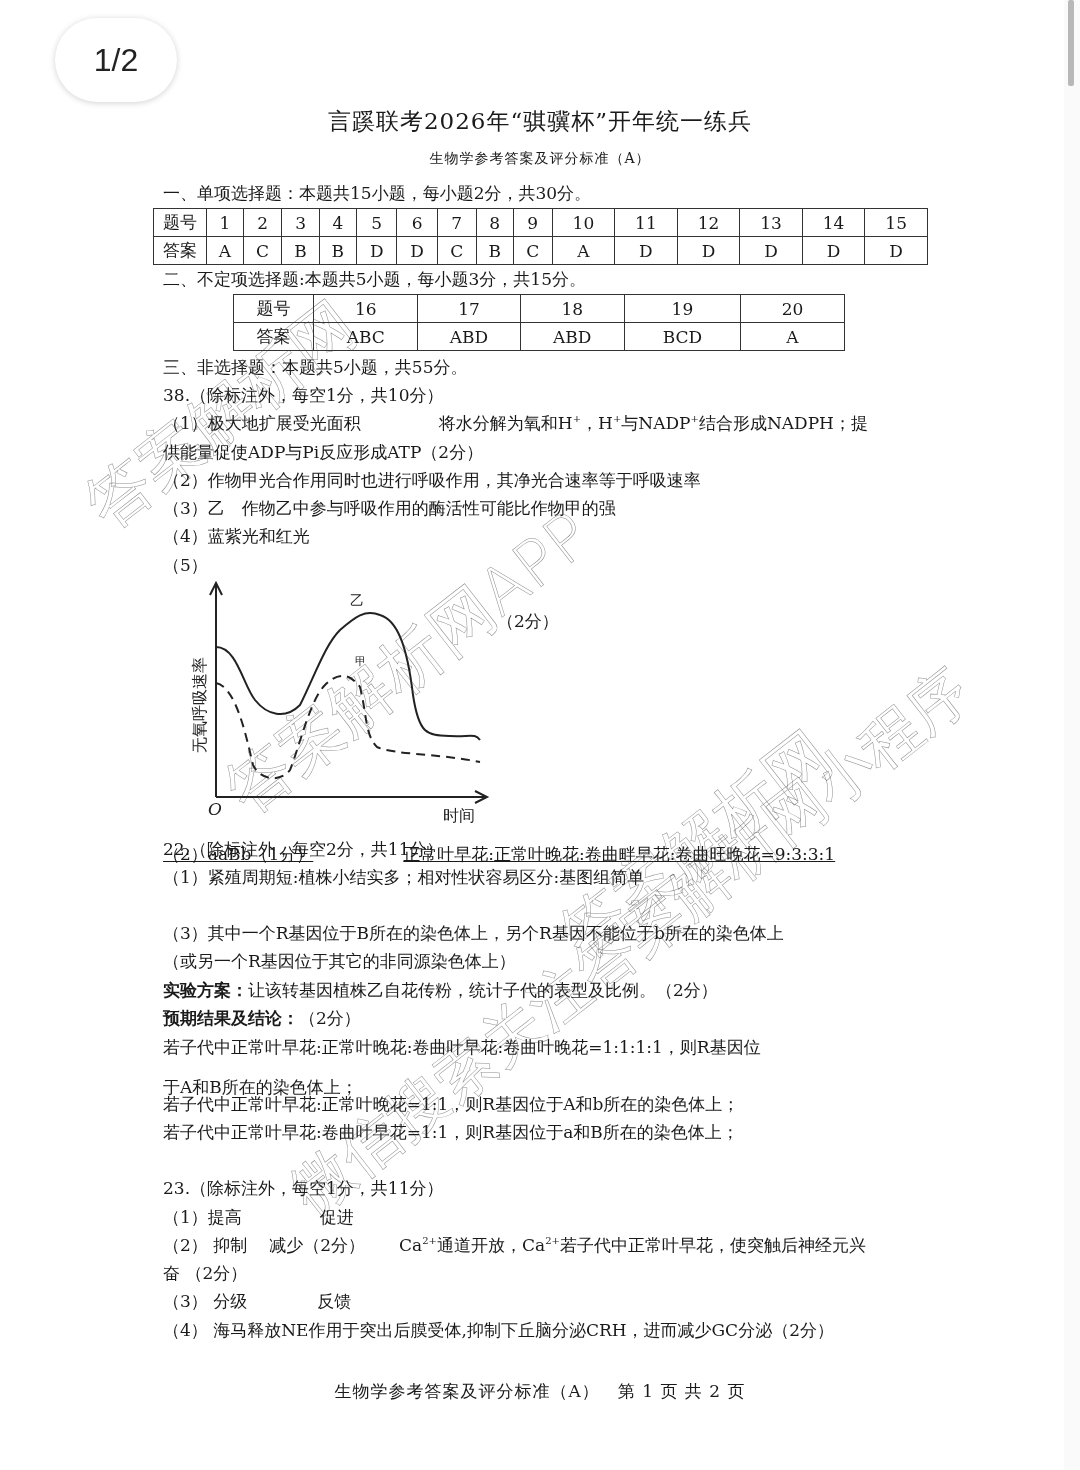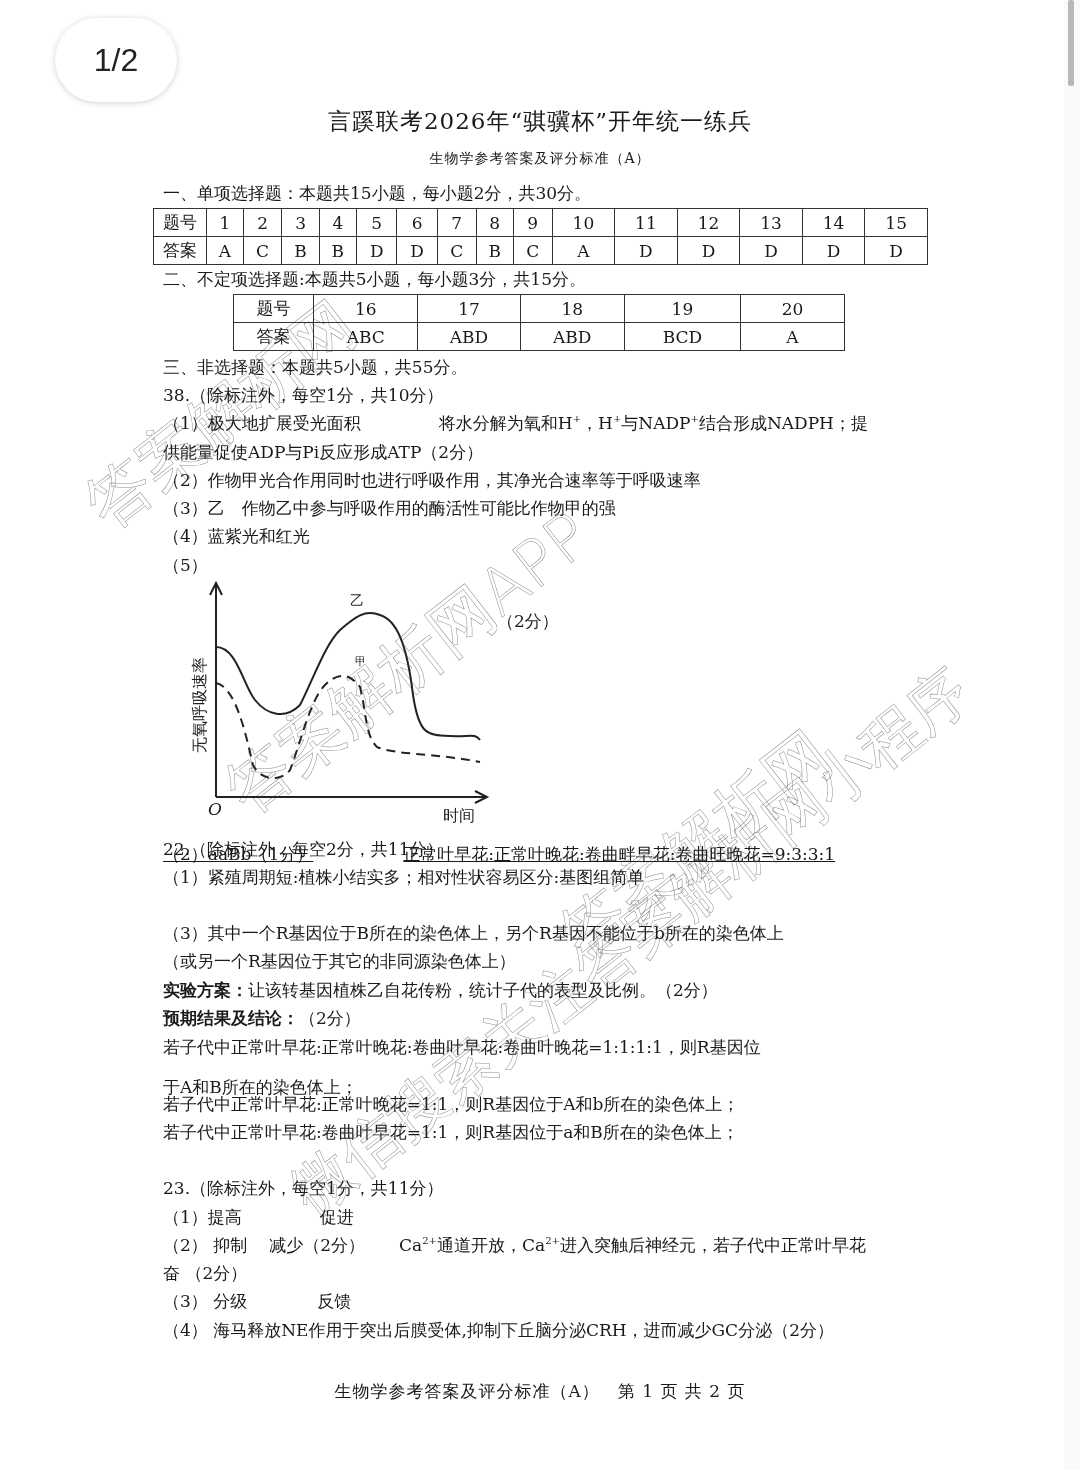--- a/index.html
+++ b/index.html
@@ -166,21 +166,21 @@
   <div class="line" style="left:163px;top:1035px;">若子代中正常叶早花:正常叶晚花:卷曲叶早花:卷曲叶晚花=1:1:1:1，则R基因位</div>
   <div class="line" style="left:163px;top:1063px;margin-top:12px;">于A和B所在的染色体上；</div>
   <div class="line" style="left:163px;top:1092px;">若子代中正常叶早花:正常叶晚花=1:1，则R基因位于A和b所在的染色体上；</div>
   <div class="line" style="left:163px;top:1120px;">若子代中正常叶早花:卷曲叶早花=1:1，则R基因位于a和B所在的染色体上；</div>
 
   <div class="line" style="left:163px;top:1176px;">23.（除标注外，每空1分，共11分）</div>
   <div class="line" style="left:163px;top:1205px;">
     <span>（1）提高</span><span style="display:inline-block;width:78px"></span><span>促进</span>
   </div>
   <div class="line" style="left:163px;top:1233px;">
-    <span>（2） 抑制</span><span style="display:inline-block;width:22px"></span><span>减少（2分）</span><span style="display:inline-block;width:34px"></span><span>Ca</span><sup>2+</sup><span>通道开放，Ca</span><sup>2+</sup><span>进入突触后神经元，若子代中正常叶早花</span>
+    <span>（2） 抑制</span><span style="display:inline-block;width:22px"></span><span>减少（2分）</span><span style="display:inline-block;width:34px"></span><span>Ca</span><sup>2+</sup><span>通道开放，Ca</span><sup>2+</sup><span>若子代中正常叶早花，使突触后神经元兴</span>
   </div>
   <div class="line" style="left:163px;top:1261px;">奋 （2分）</div>
   <div class="line" style="left:163px;top:1289px;">
     <span>（3） 分级</span><span style="display:inline-block;width:70px"></span><span>反馈</span>
   </div>
   <div class="line" style="left:163px;top:1318px;">（4） 海马释放NE作用于突出后膜受体,抑制下丘脑分泌CRH，进而减少GC分泌（2分）</div>
 
   <div class="footer">生物学参考答案及评分标准（A）　第 1 页 共 2 页</div>
 
   <div class="watermark" style="left:95px;top:470px;transform:rotate(-38deg);">答案解析网</div>

